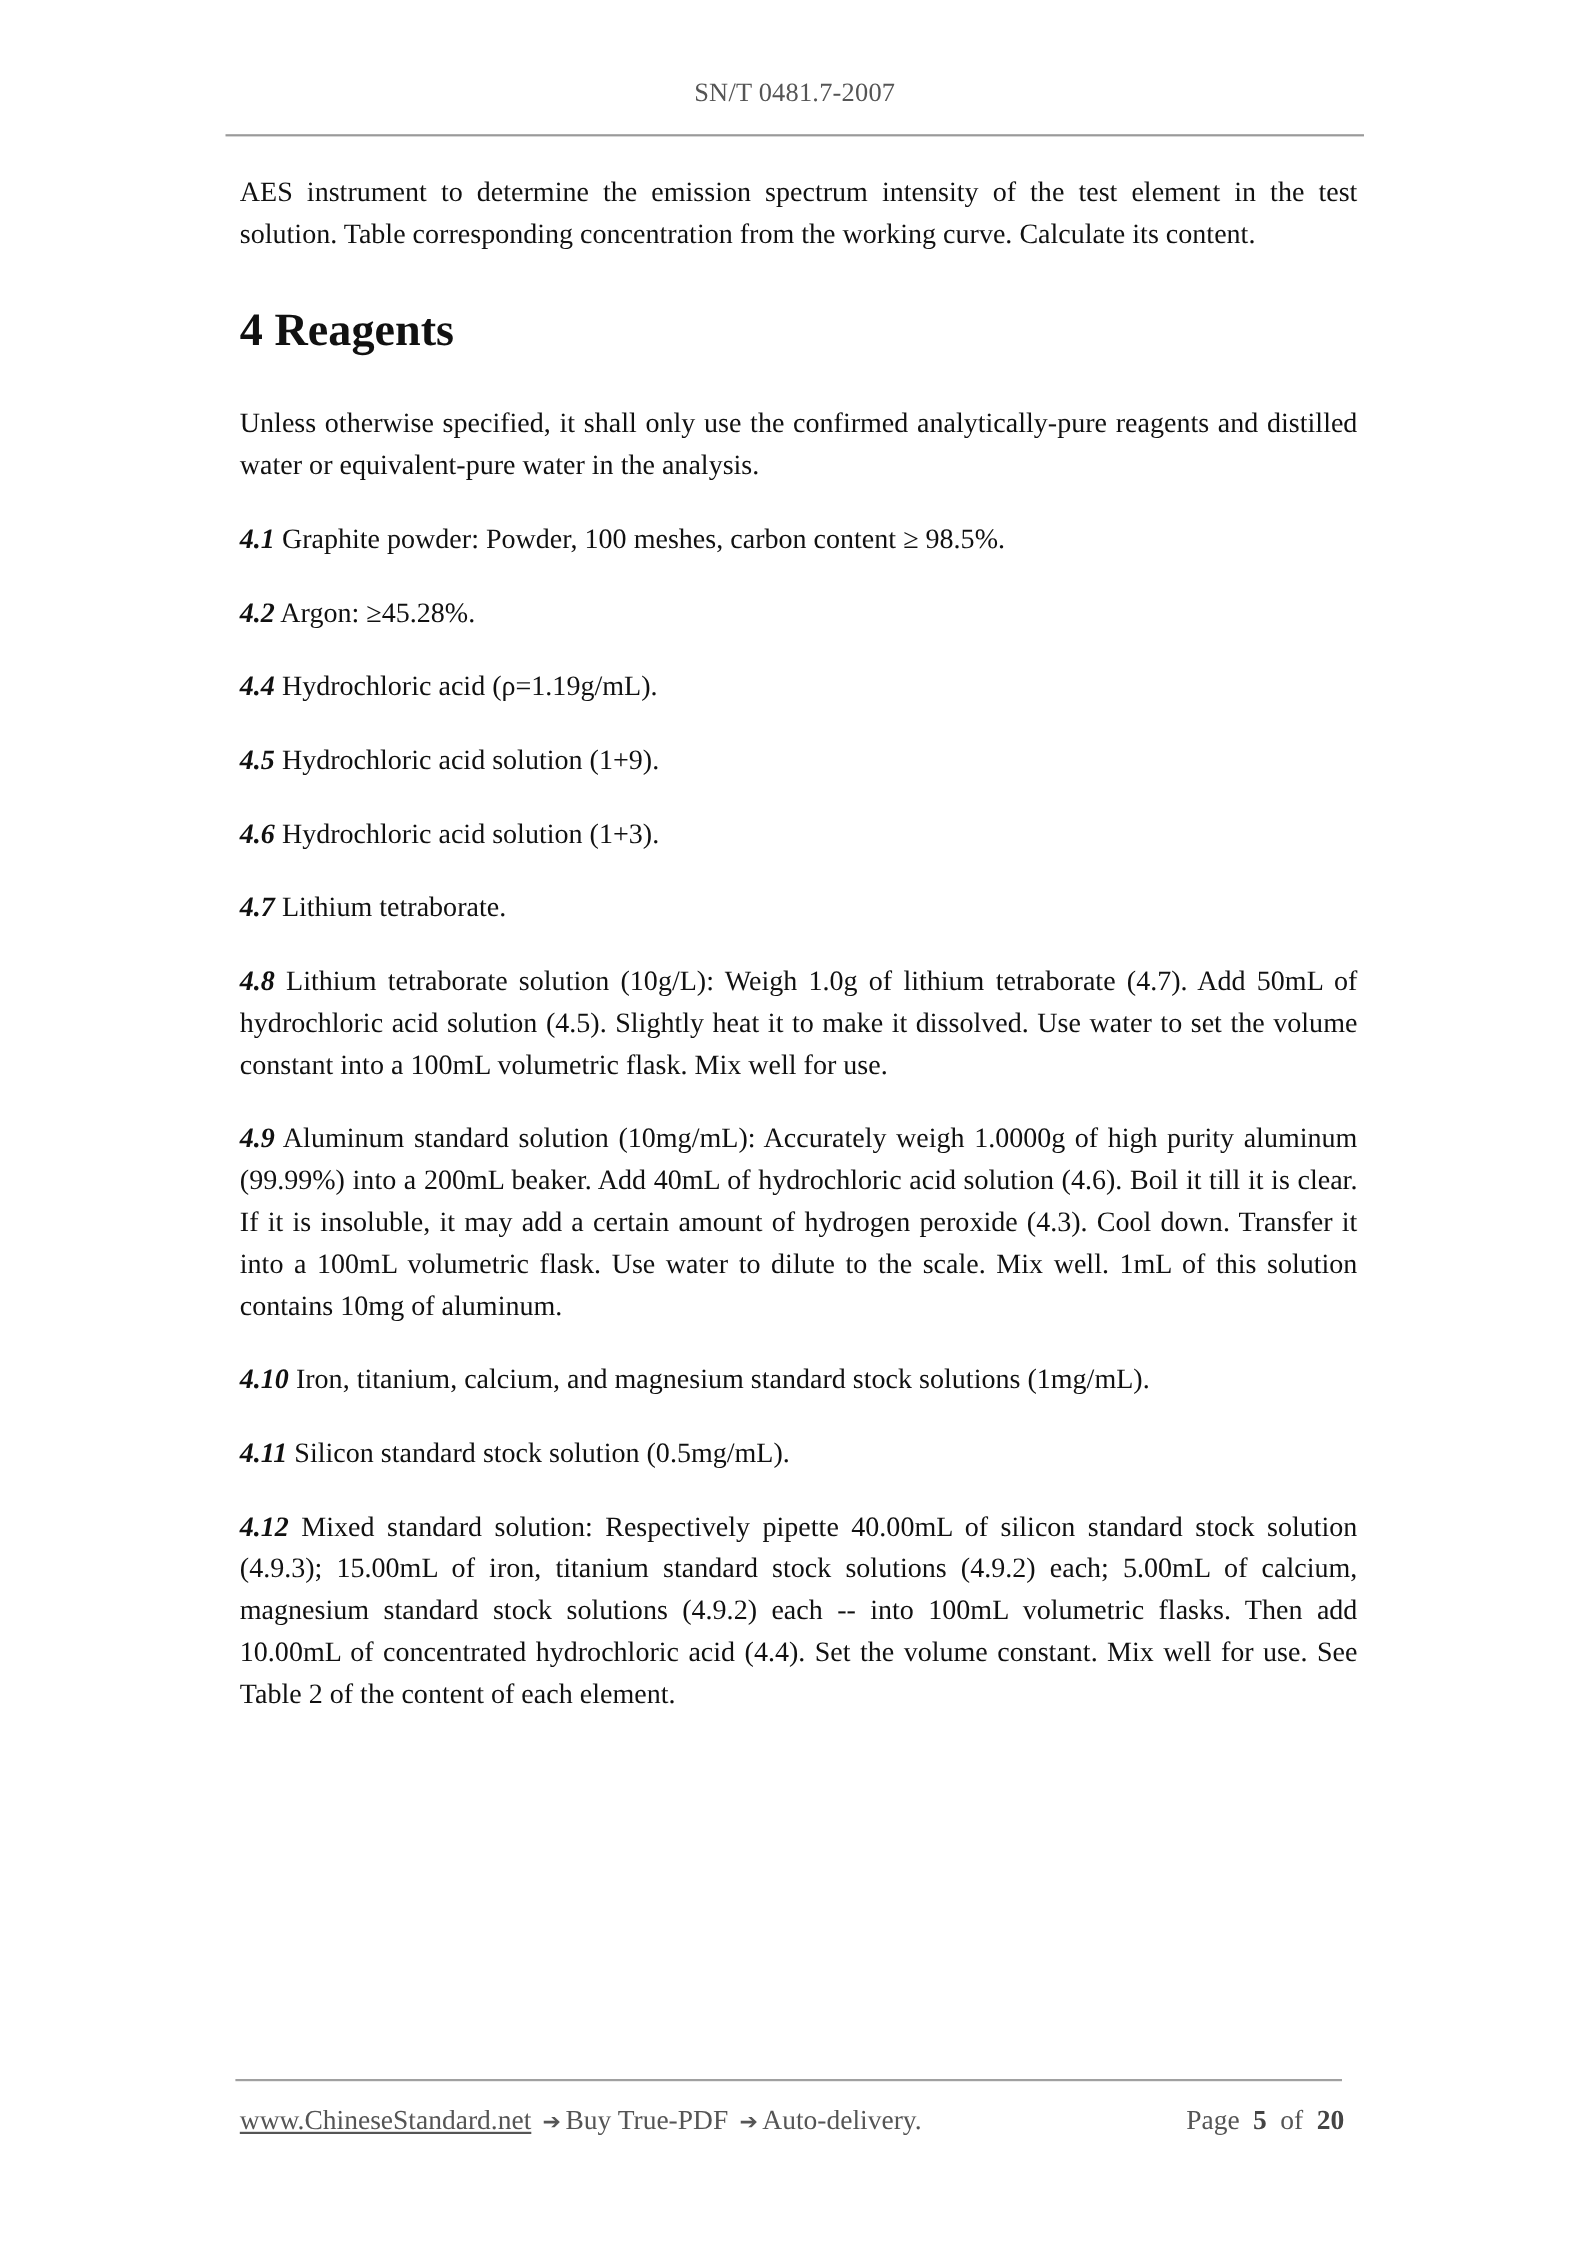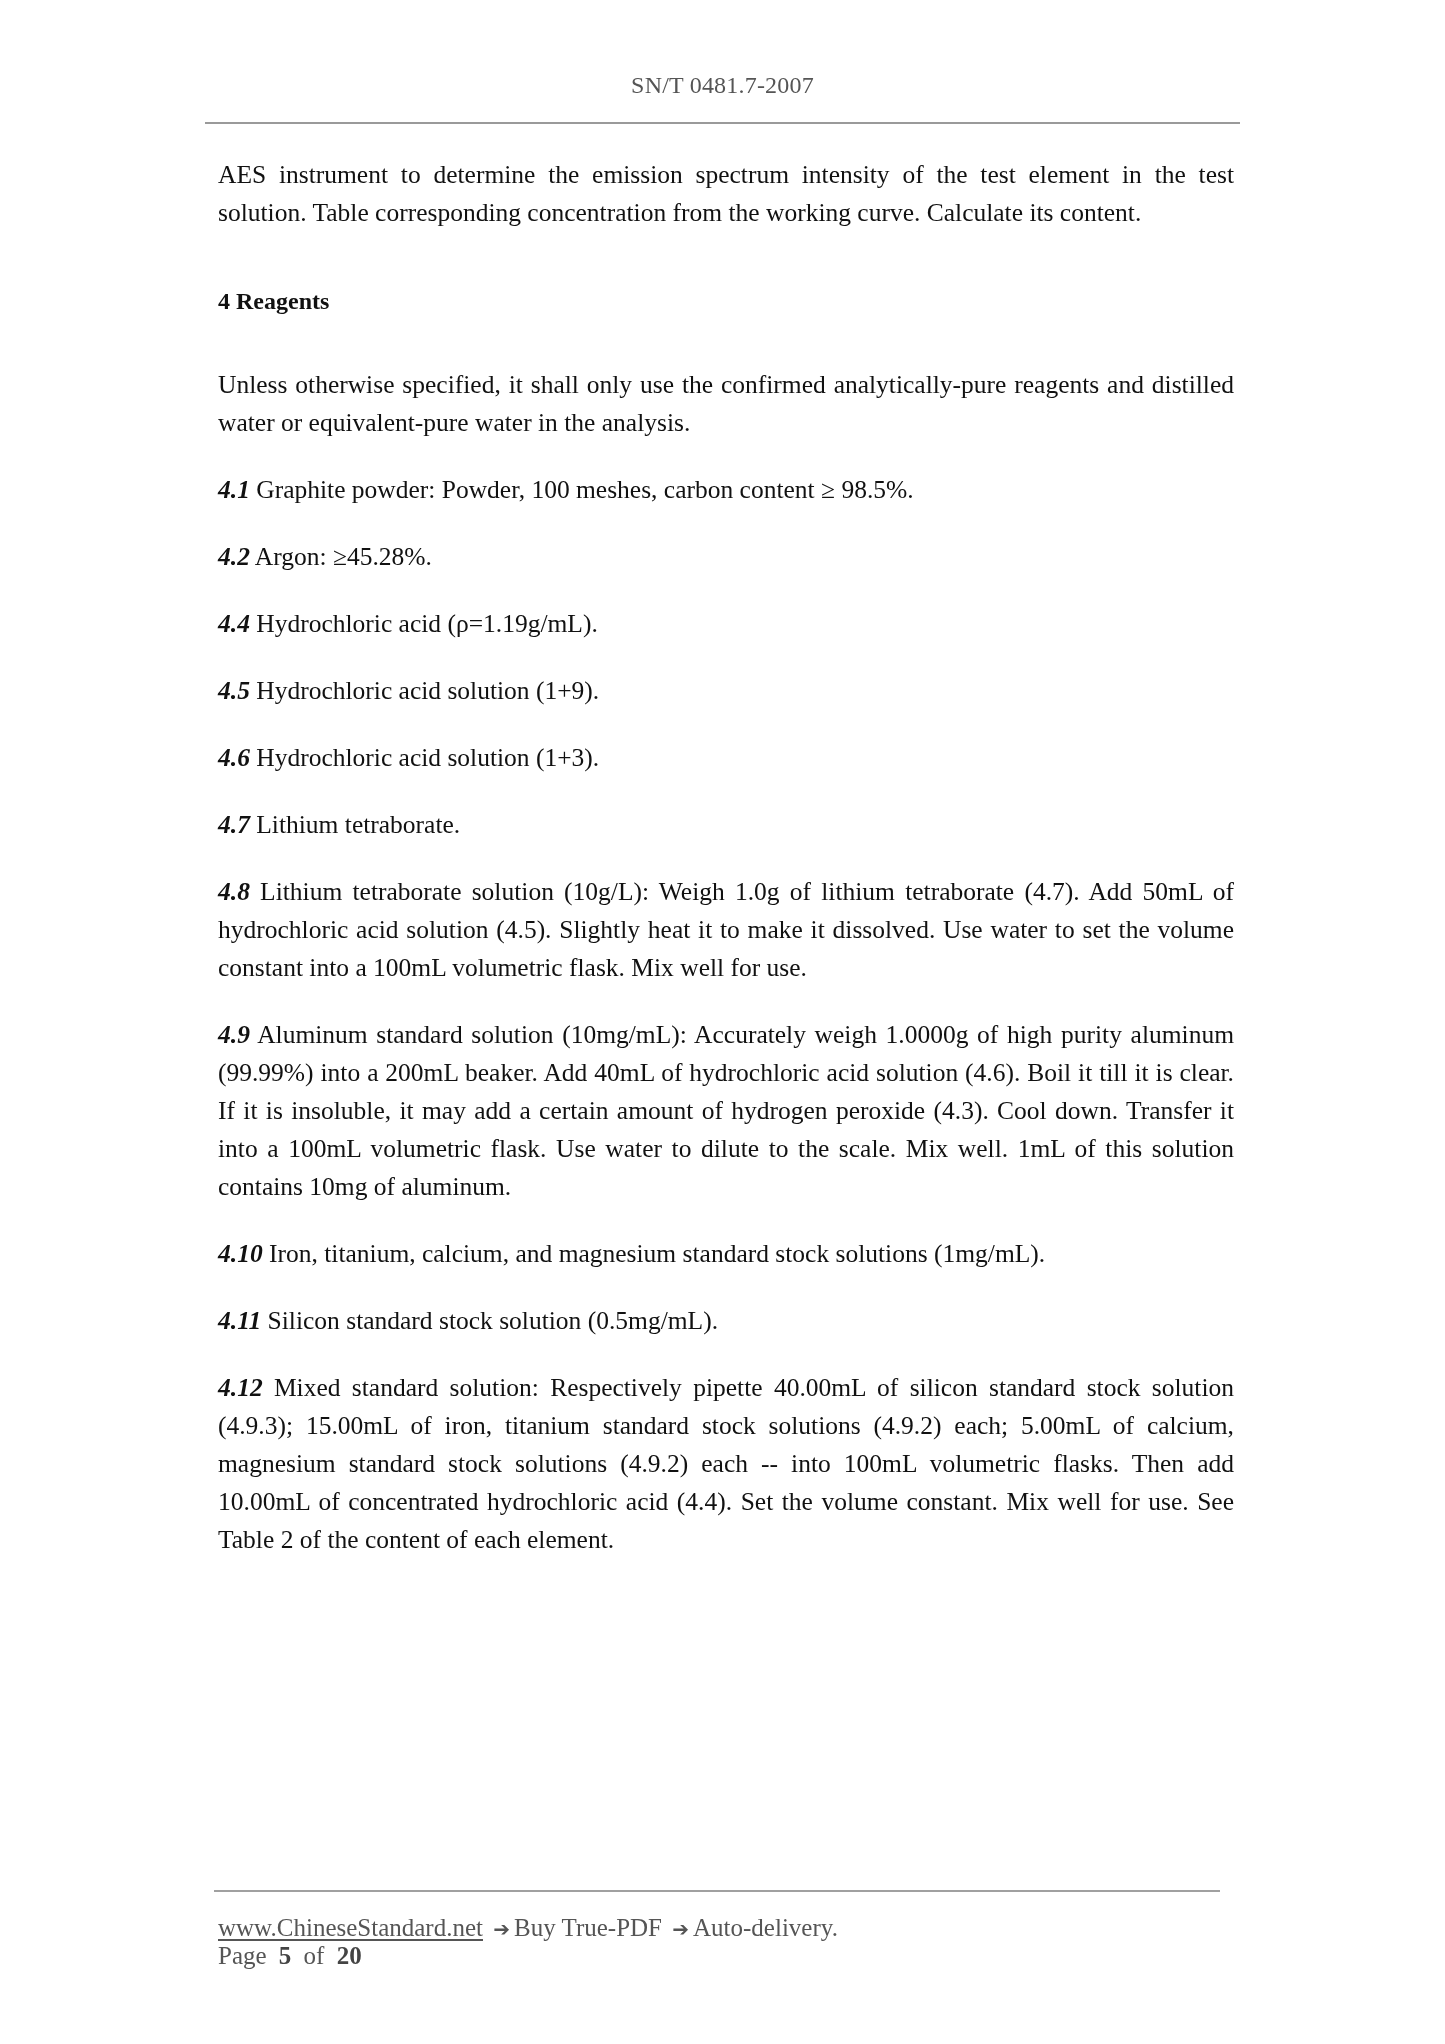--- a/index.html
+++ b/index.html
@@ -43,21 +43,21 @@
   }
   .content p {
     margin: 0;
     text-align: justify;
   }
   .intro {
     margin-bottom: 0;
   }
   .section-heading {
     font-weight: bold;
-    font-size: 24px;
+    font-size: 42px;
     margin: 47px 0 43px 0;
     line-height: 44px;
   }
   .general-para {
     margin-bottom: 29px !important;
   }
   .clause {
     margin-bottom: 29px !important;
   }
   .clause-num {
@@ -74,21 +74,20 @@
   }
   .footer {
     position: absolute;
     top: 1914px;
     left: 218px;
     width: 1004px;
     font-size: 25px;
     color: #555555;
     display: flex;
     justify-content: space-between;
-    flex-direction: column;
   }
   .footer-link {
     color: #555555;
     text-decoration: underline;
     text-underline-offset: 3px;
   }
   .footer-arrow {
     font-family: "DejaVu Sans", sans-serif;
     font-size: 20px;
     font-weight: bold;

